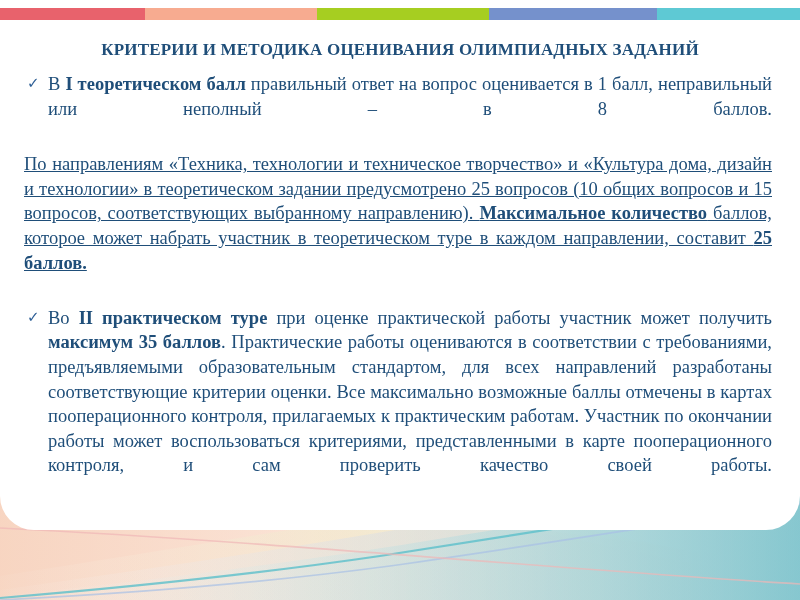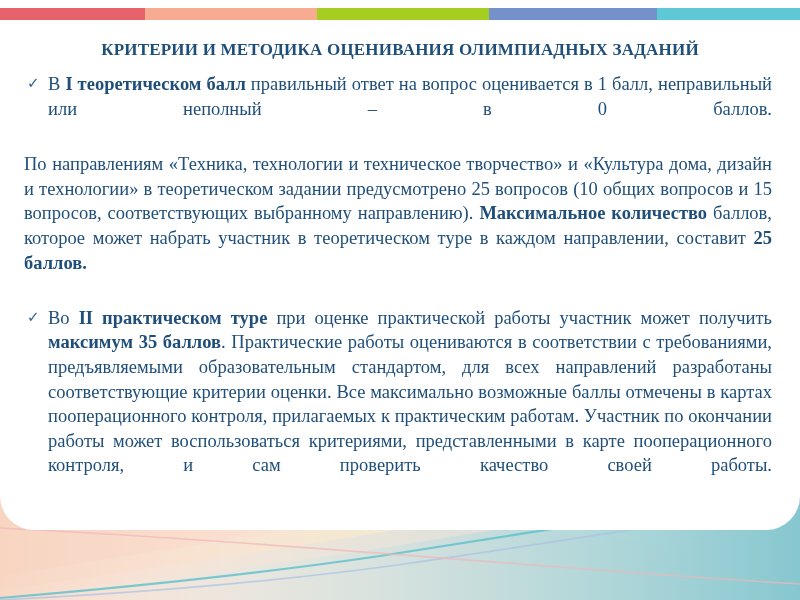--- a/index.html
+++ b/index.html
@@ -114,21 +114,21 @@
   }
   p.bulleted .tick {
     position: absolute;
     left: 3px;
     top: 1px;
     font-size: 15px;
     line-height: 1.45;
     color: #2e5f96;
     font-family: "DejaVu Sans", sans-serif;
   }
-  p.plain { padding-left: 0; }
+  p.plain { padding-left: 0; text-decoration: underline; }
 
   b.em { font-weight: bold; }
 
   
   p.para::after {
     content: "";
     display: inline-block;
     width: 100%;
   }
 </style>
@@ -197,19 +197,19 @@
   <svg id="decor-top-right" viewBox="0 0 320 220" preserveAspectRatio="none">
     <path d="M320,0 C250,40 190,90 140,150 C110,186 92,210 82,220 L320,220 Z" fill="#e9f2d6" opacity="0.55"></path>
     <path d="M320,22 C255,60 200,108 156,164 C130,196 116,212 108,220 L320,220 Z" fill="#dfeaf6" opacity="0.5"></path>
   </svg>
 
   <div id="content-mask"></div>
 
   <div id="content">
     <h1 id="slide-title" style="color: rgb(31, 78, 121);">КРИТЕРИИ И МЕТОДИКА ОЦЕНИВАНИЯ ОЛИМПИАДНЫХ ЗАДАНИЙ</h1>
     <div id="body-text" style="color: rgb(31, 78, 121);">
-      <p class="para bulleted" id="para-0"><span class="tick">✓</span><span>В </span><b class="em">I теоретическом балл</b><span> правильный ответ на вопрос оценивается в 1 балл, неправильный или неполный – в 0 баллов.</span></p>
+      <p class="para bulleted" id="para-0"><span class="tick">✓</span><span>В </span><b class="em">I теоретическом балл</b><span> правильный ответ на вопрос оценивается в 1 балл, неправильный или неполный – в 8 баллов.</span></p>
       <p class="para plain" id="para-1"><span>По направлениям «Техника, технологии и техническое творчество» и «Культура дома, дизайн и технологии» в теоретическом задании предусмотрено 25 вопросов (10 общих вопросов и 15 вопросов, соответствующих выбранному направлению). </span><b class="em">Максимальное количество</b><span> баллов, которое может набрать участник в теоретическом туре в каждом направлении, составит </span><b class="em">25 баллов.</b></p>
       <p class="para bulleted" id="para-2"><span class="tick">✓</span><span>Во </span><b class="em">II практическом туре</b><span> при оценке практической работы участник может получить </span><b class="em">максимум 35 баллов</b><span>. Практические работы оцениваются в соответствии с требованиями, предъявляемыми образовательным стандартом, для всех направлений разработаны соответствующие критерии оценки. Все максимально возможные баллы отмечены в картах пооперационного контроля, прилагаемых к практическим работам. Участник по окончании работы может воспользоваться критериями, представленными в карте пооперационного контроля, и сам проверить качество своей работы.</span></p>
     </div>
   </div>
 
 </div>
 
 </body></html>

